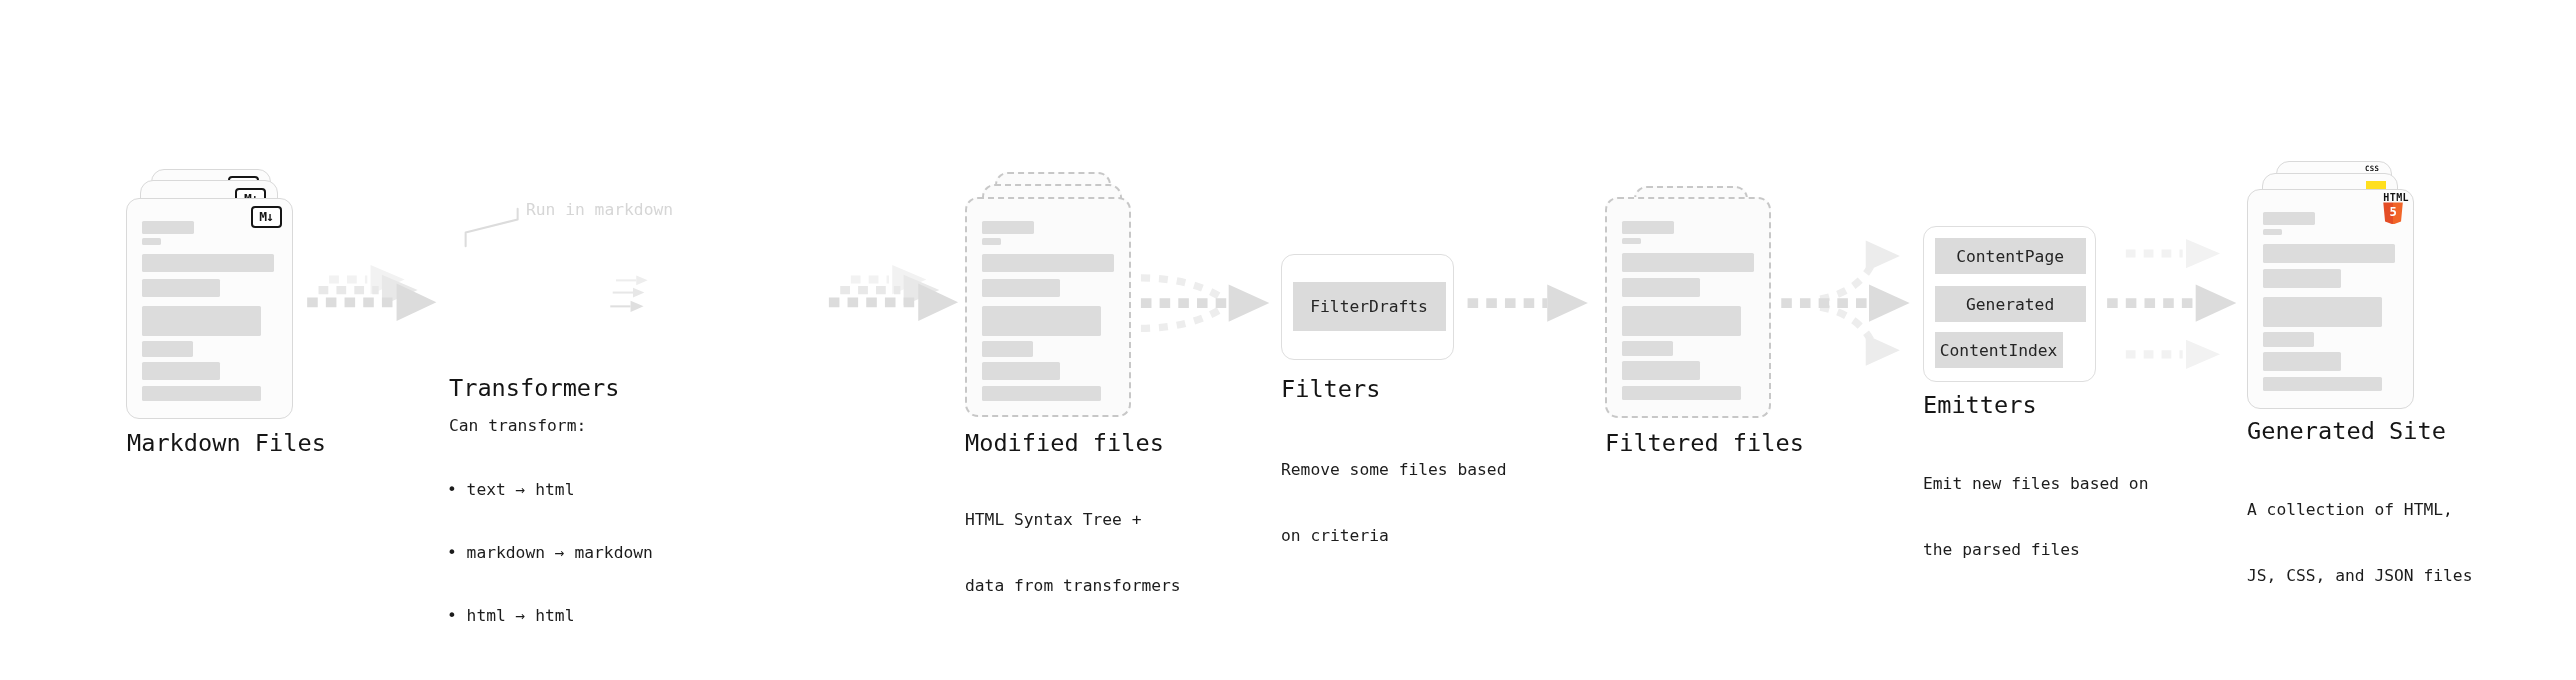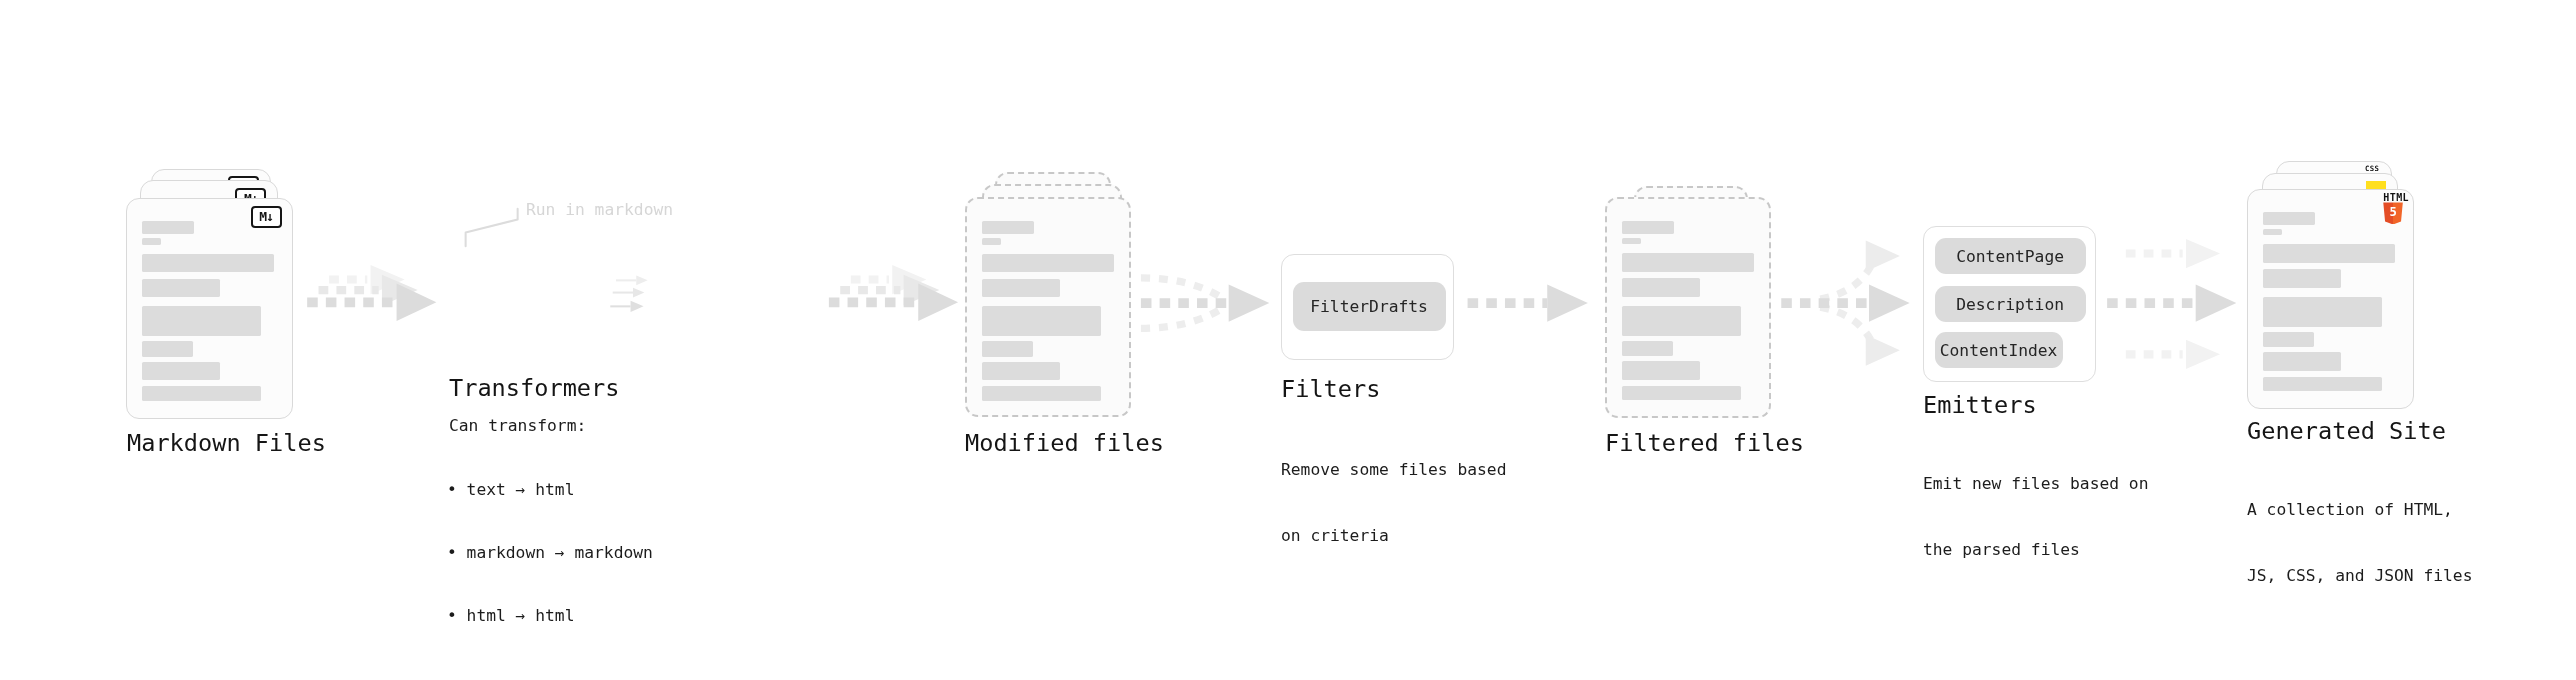--- a/index.html
+++ b/index.html
@@ -47,21 +47,21 @@
                 color:#ffffff;font-size:12.2px;font-weight:bold;line-height:21px;text-align:center;}
   .css-badge{position:absolute;top:3.3px;right:9.8px;width:18px;text-align:center;}
   .css-label{font-size:7.3px;font-weight:bold;letter-spacing:0.4px;color:#111111;line-height:7.3px;}
   .css-bar{margin-top:0.8px;height:3.3px;background:#2b5fe3;}
   .js-badge{position:absolute;top:6.5px;right:11.4px;width:19.5px;height:10.6px;background:#ffdf1e;}
 
   
   .cluster{position:absolute;z-index:2;}
   .outline-card{position:absolute;border:1.6px solid #e4e4e4;border-radius:11.4px;background:transparent;}
   .panel{position:absolute;border:1.6px solid #dedede;border-radius:13px;background:#ffffff;z-index:2;}
-  .node{position:absolute;background:#dbdbdb;border-radius:11px;color:#252525;font-size:16.3px;
+  .node{position:absolute;background:#dbdbdb;border-radius:0;color:#252525;font-size:16.3px;
         display:flex;align-items:center;justify-content:center;white-space:nowrap;}
   .ghost{position:absolute;border-radius:9.8px;}
   .g1{background:#e7e7e7;}
   .g2{background:#f0f0f0;}
 
   
   .stage-title{position:absolute;font-size:23.6px;line-height:28px;color:#151515;white-space:pre;z-index:3;}
   .stage-caption{position:absolute;font-size:16.3px;line-height:22px;color:#1c1c1c;white-space:pre;z-index:3;}
   .bullet-list{position:absolute;font-size:16.3px;line-height:21px;color:#1c1c1c;white-space:pre;z-index:3;}
   .annotation{position:absolute;font-size:16.3px;color:#d6d6d6;white-space:pre;z-index:3;}
@@ -175,20 +175,24 @@
         <div class="bar b3"></div>
         <div class="bar b4"></div>
         <div class="bar b5"></div>
         <div class="bar b6"></div>
         <div class="bar b7"></div>
         <div class="bar b8"></div>
       </div>
     </div>
   </div>
   <div class="stage-title" style="left:965px;top:429px">Modified files</div>
+  <div class="stage-caption" style="left:965px;top:465px">
+    <div>HTML Syntax Tree +</div>
+    <div>data from transformers</div>
+  </div>
 
   <div class="panel" style="left:1281px;top:254px;width:173px;height:106px">
     <div class="node" style="left:10.6px;top:27px;width:153px;height:49px">FilterDrafts</div>
   </div>
   <div class="stage-title" style="left:1281px;top:375px">Filters</div>
   <div class="stage-caption" style="left:1281px;top:415px">
     <div>Remove some files based</div>
     <div>on criteria</div>
   </div>
 
@@ -204,21 +208,21 @@
         <div class="bar b6"></div>
         <div class="bar b7"></div>
         <div class="bar b8"></div>
       </div>
     </div>
   </div>
   <div class="stage-title" style="left:1605px;top:429px">Filtered files</div>
 
   <div class="panel" style="left:1923px;top:226px;width:173px;height:156px">
     <div class="node" style="left:10.6px;top:11.4px;width:151px;height:36px">ContentPage</div>
-    <div class="node" style="left:10.6px;top:59px;width:151px;height:36px">Description</div>
+    <div class="node" style="left:10.6px;top:59px;width:151px;height:36px">Generated</div>
     <div class="node" style="left:10.6px;top:105px;width:128px;height:36px">ContentIndex</div>
   </div>
   <div class="stage-title" style="left:1923px;top:391px">Emitters</div>
   <div class="stage-caption" style="left:1923px;top:429px">
     <div>Emit new files based on</div>
     <div>the parsed files</div>
   </div>
 
   <div class="stack" style="left:2223px;top:156px;width:219px;height:268px">
     <div class="doc" style="left:53px;top:4.9px;width:116px;height:211px">

